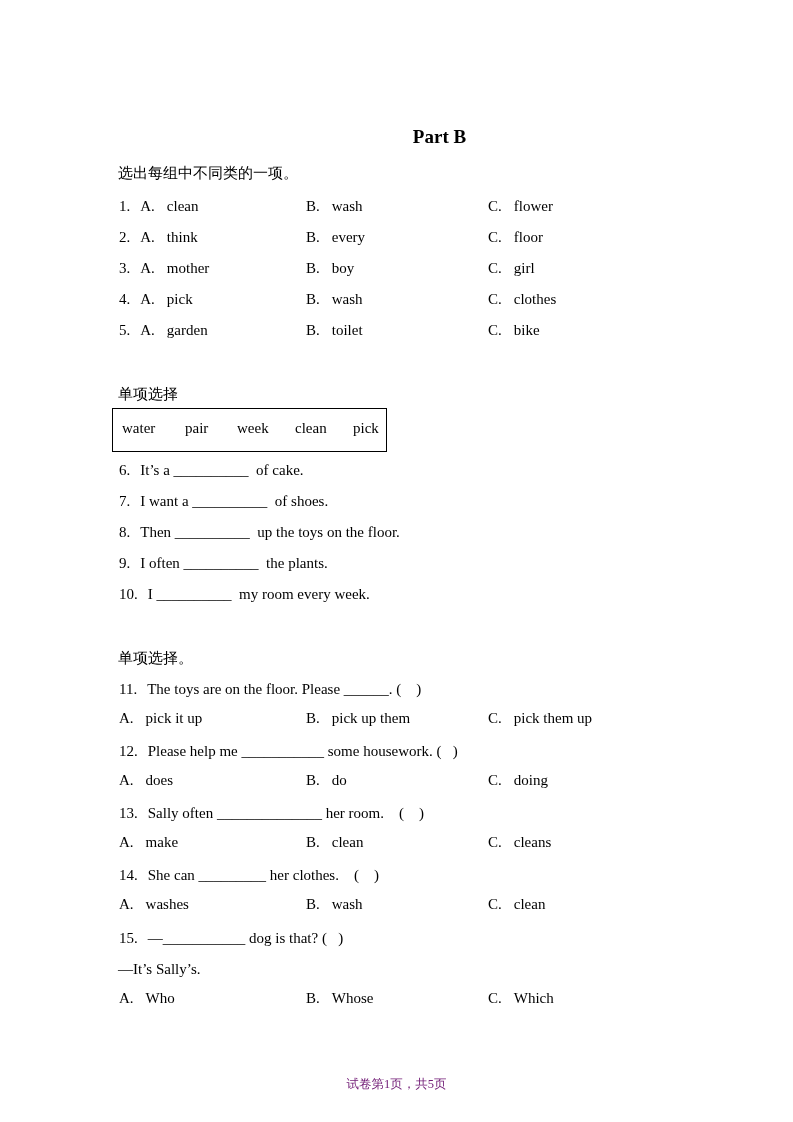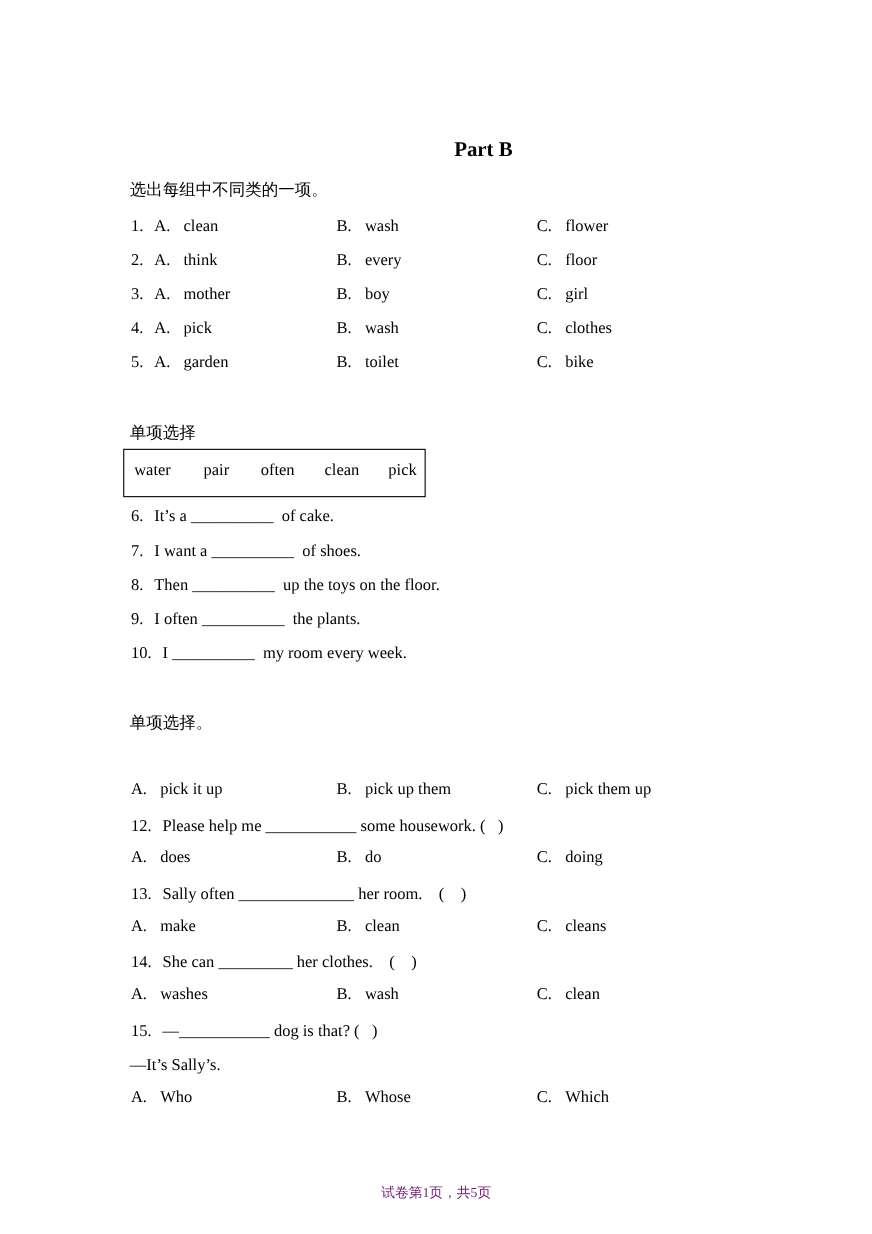--- a/index.html
+++ b/index.html
@@ -70,33 +70,34 @@
     <span class="cA"><span class="qnum">5.</span><span class="olabel">A.</span><span>garden</span></span>
     <span class="cB"><span class="olabel">B.</span><span>toilet</span></span>
     <span class="cC"><span class="olabel">C.</span><span>bike</span></span>
   </div>
 
   <div class="abs" style="left:118px;top:384px">单项选择</div>
 
   <div class="wordbank">
     <span class="wb-word" style="left:9px">water</span>
     <span class="wb-word" style="left:72px">pair</span>
-    <span class="wb-word" style="left:124px">often</span>
+    <span class="wb-word" style="left:124px">week</span>
     <span class="wb-word" style="left:182px">clean</span>
     <span class="wb-word" style="left:240px">pick</span>
   </div>
 
   <div class="abs" style="left:119px;top:460px"><span class="qnum">6.</span><span>It’s a __________  of cake.</span></div>
   <div class="abs" style="left:119px;top:491px"><span class="qnum">7.</span><span>I want a __________  of shoes.</span></div>
   <div class="abs" style="left:119px;top:522px"><span class="qnum">8.</span><span>Then __________  up the toys on the floor.</span></div>
   <div class="abs" style="left:119px;top:553px"><span class="qnum">9.</span><span>I often __________  the plants.</span></div>
   <div class="abs" style="left:119px;top:584px"><span class="qnum">10.</span><span>I __________  my room every week.</span></div>
 
   <div class="abs" style="left:118px;top:648px">单项选择。</div>
 
+  <div class="abs" style="left:119px;top:679px"><span class="qnum">11.</span><span>The toys are on the floor. Please ______. (    )</span></div>
   <div class="row" style="top:710px">
     <span class="cA"><span class="olabel">A.</span><span>pick it up</span></span>
     <span class="cB"><span class="olabel">B.</span><span>pick up them</span></span>
     <span class="cC"><span class="olabel">C.</span><span>pick them up</span></span>
   </div>
 
   <div class="abs" style="left:119px;top:741px"><span class="qnum">12.</span><span>Please help me ___________ some housework. (   )</span></div>
   <div class="row" style="top:772px">
     <span class="cA"><span class="olabel">A.</span><span>does</span></span>
     <span class="cB"><span class="olabel">B.</span><span>do</span></span>

